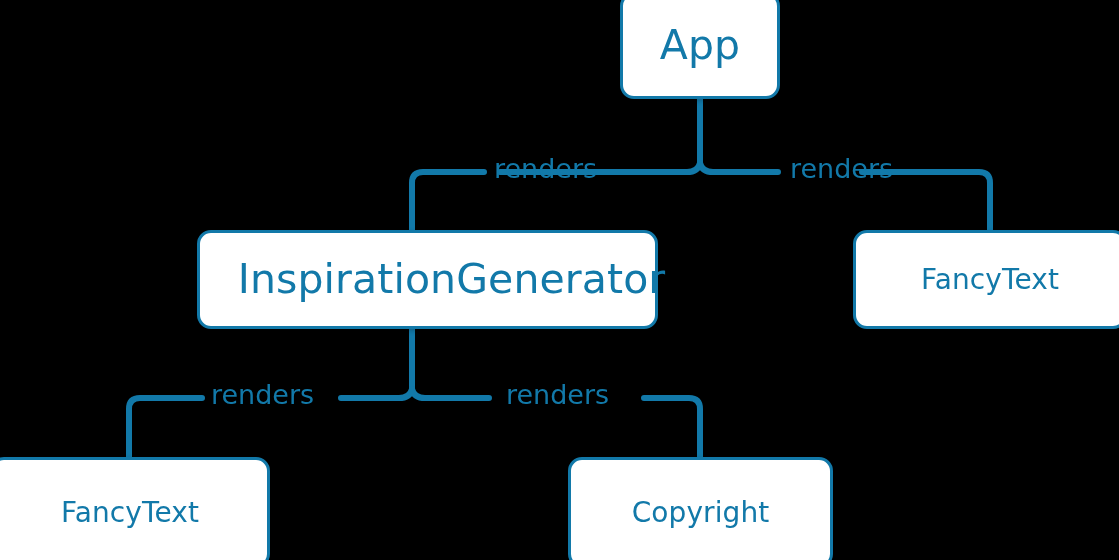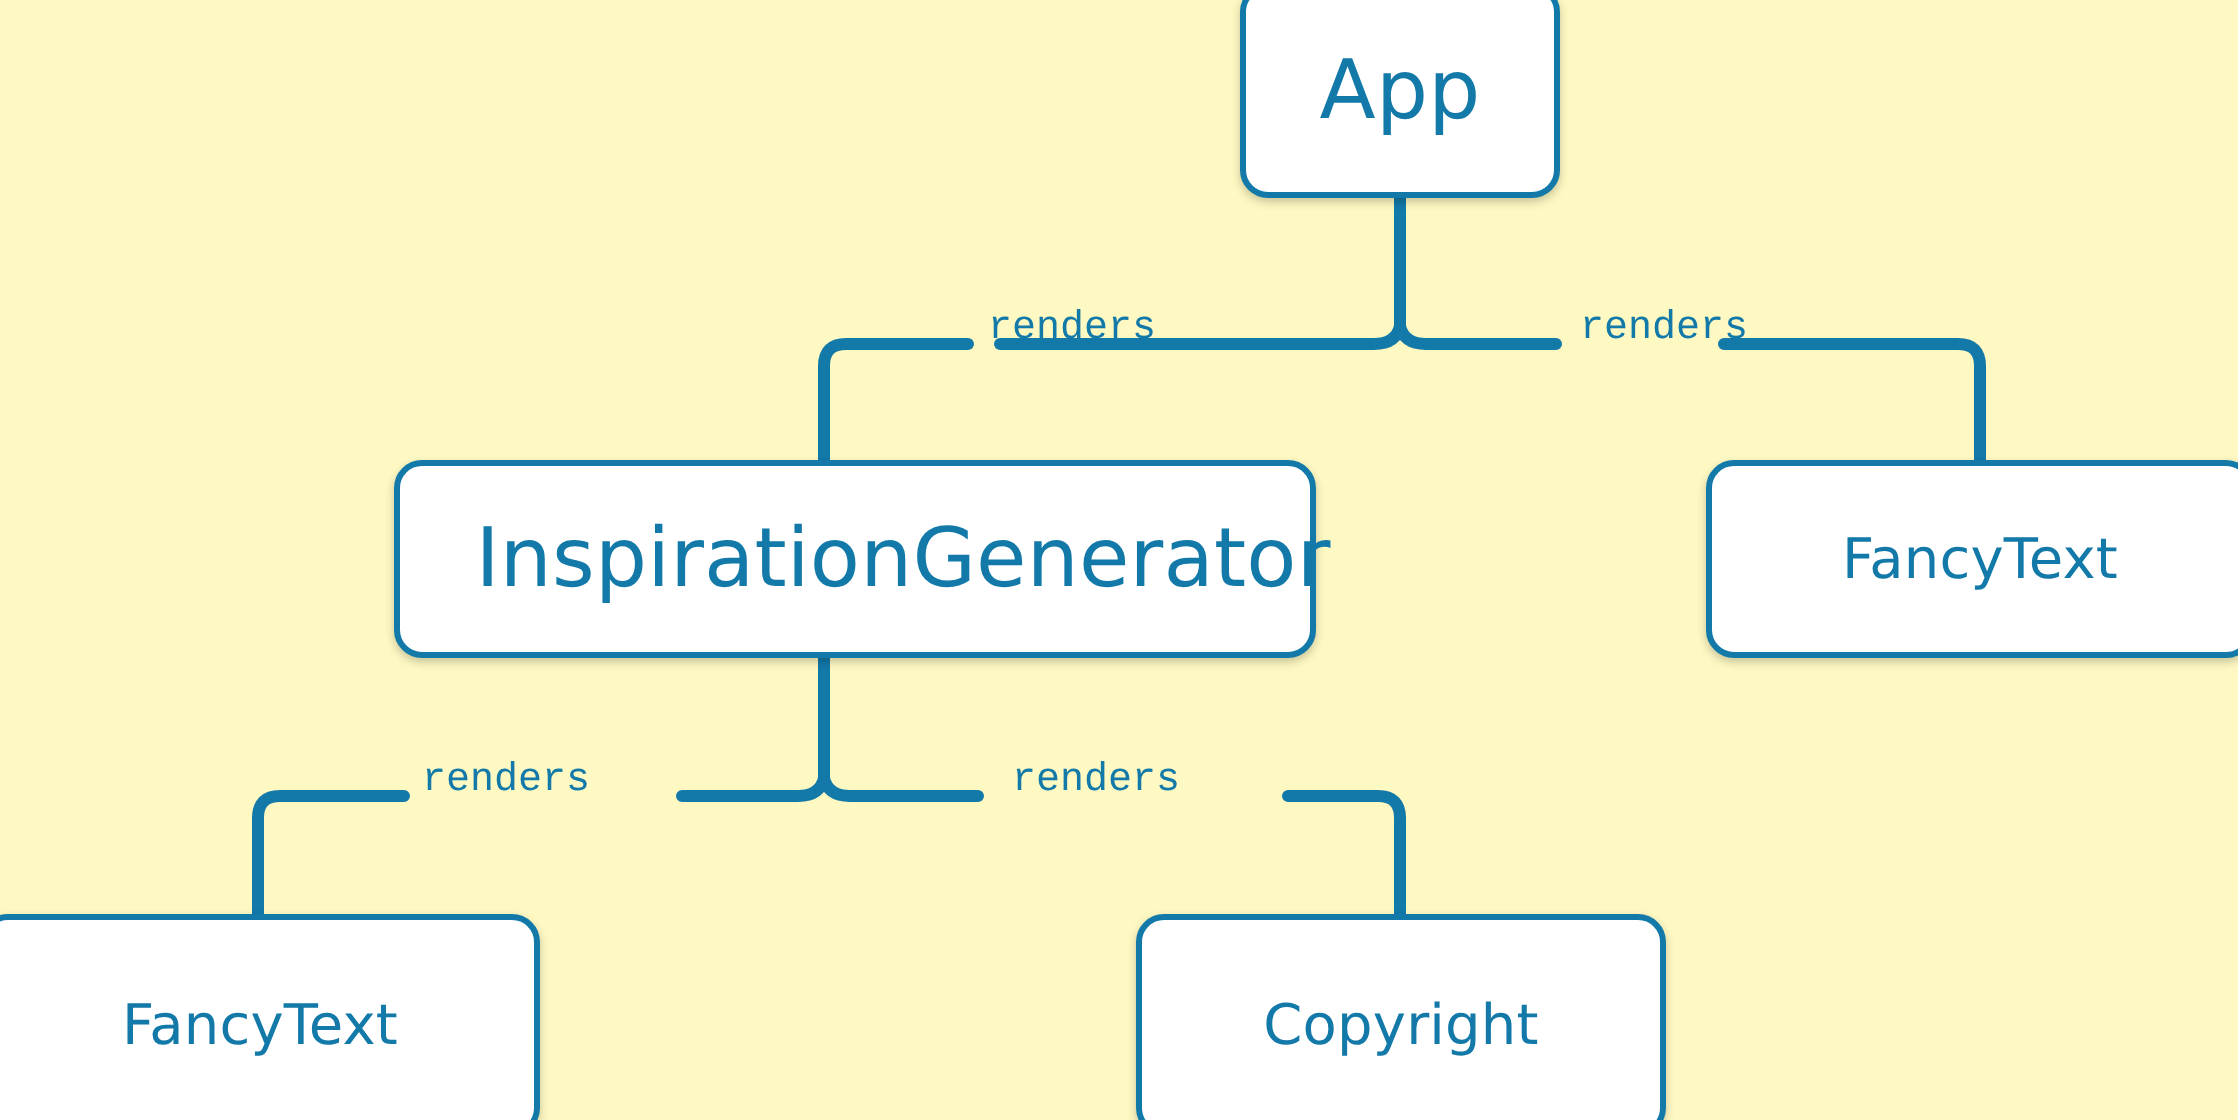--- a/index.html
+++ b/index.html
@@ -4,21 +4,21 @@
 <style>
   html, body {
     margin: 0;
     padding: 0;
     background: #47704f;
   }
   #canvas {
     position: relative;
     width: 1119px;
     height: 560px;
-    background: #fef9c3;
+    background: #000000;
     overflow: hidden;
     font-family: "DejaVu Sans", "Liberation Sans", sans-serif;
   }
   #wires {
     position: absolute;
     left: 0;
     top: 0;
     width: 1119px;
     height: 560px;
   }
@@ -45,25 +45,24 @@
   .node-app .node-label { font-size: 41px; }
   .node-inspgen    { left: 197px; top: 230px; width: 461px; height: 99px; }
   .node-inspgen .node-label { font-size: 41px; margin-left: 48px; }
   .node-fancy-right{ left: 853px; top: 230px; width: 274px; height: 99px; }
   .node-fancy-left { left: -10px; top: 457px; width: 280px; height: 111px; }
   .node-copyright  { left: 568px; top: 457px; width: 265px; height: 111px; }
 
   .edge-label {
     position: absolute;
     color: #1279a9;
-    font-size: 20px;
+    font-size: 27px;
     line-height: 1;
     white-space: nowrap;
     z-index: 4;
-    font-family: Liberation Mono, monospace;
   }
   .lbl-r1 { left: 494px; top: 155px; }
   .lbl-r2 { left: 790px; top: 155px; }
   .lbl-r3 { left: 211px; top: 381px; }
   .lbl-r4 { left: 506px; top: 381px; }
 </style>
 </head>
 <body>
 
 <div id="canvas">

